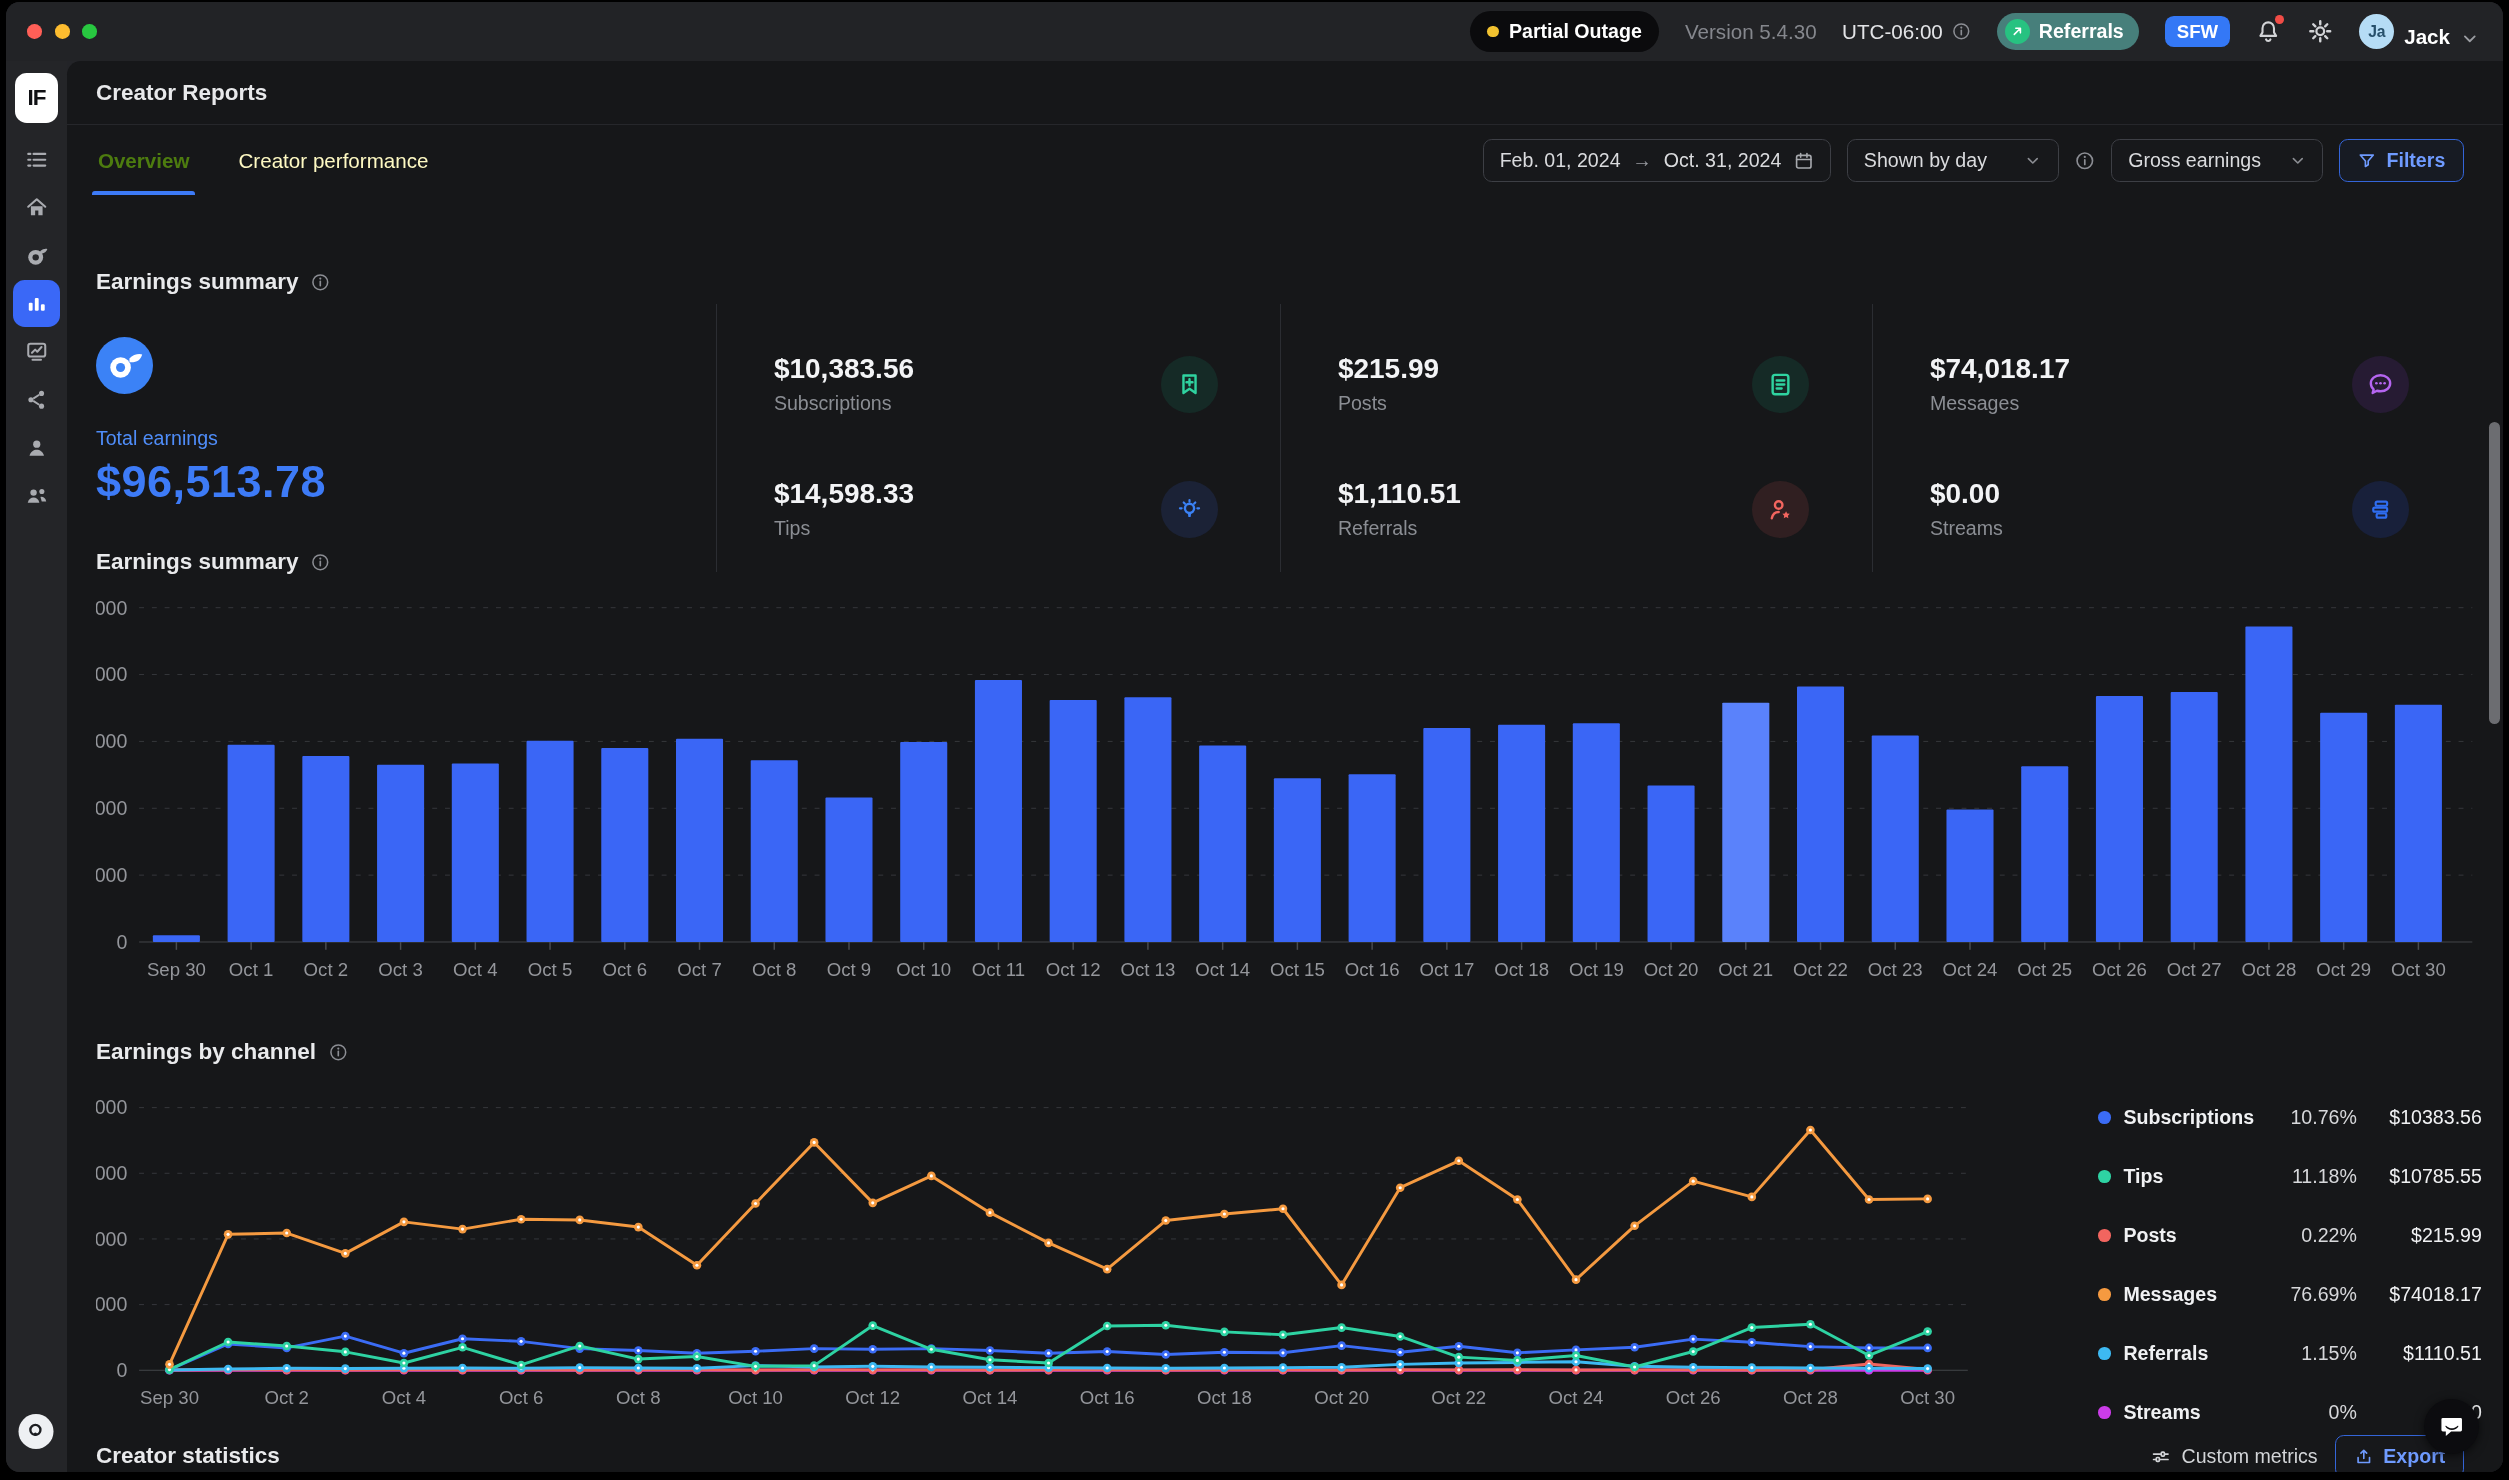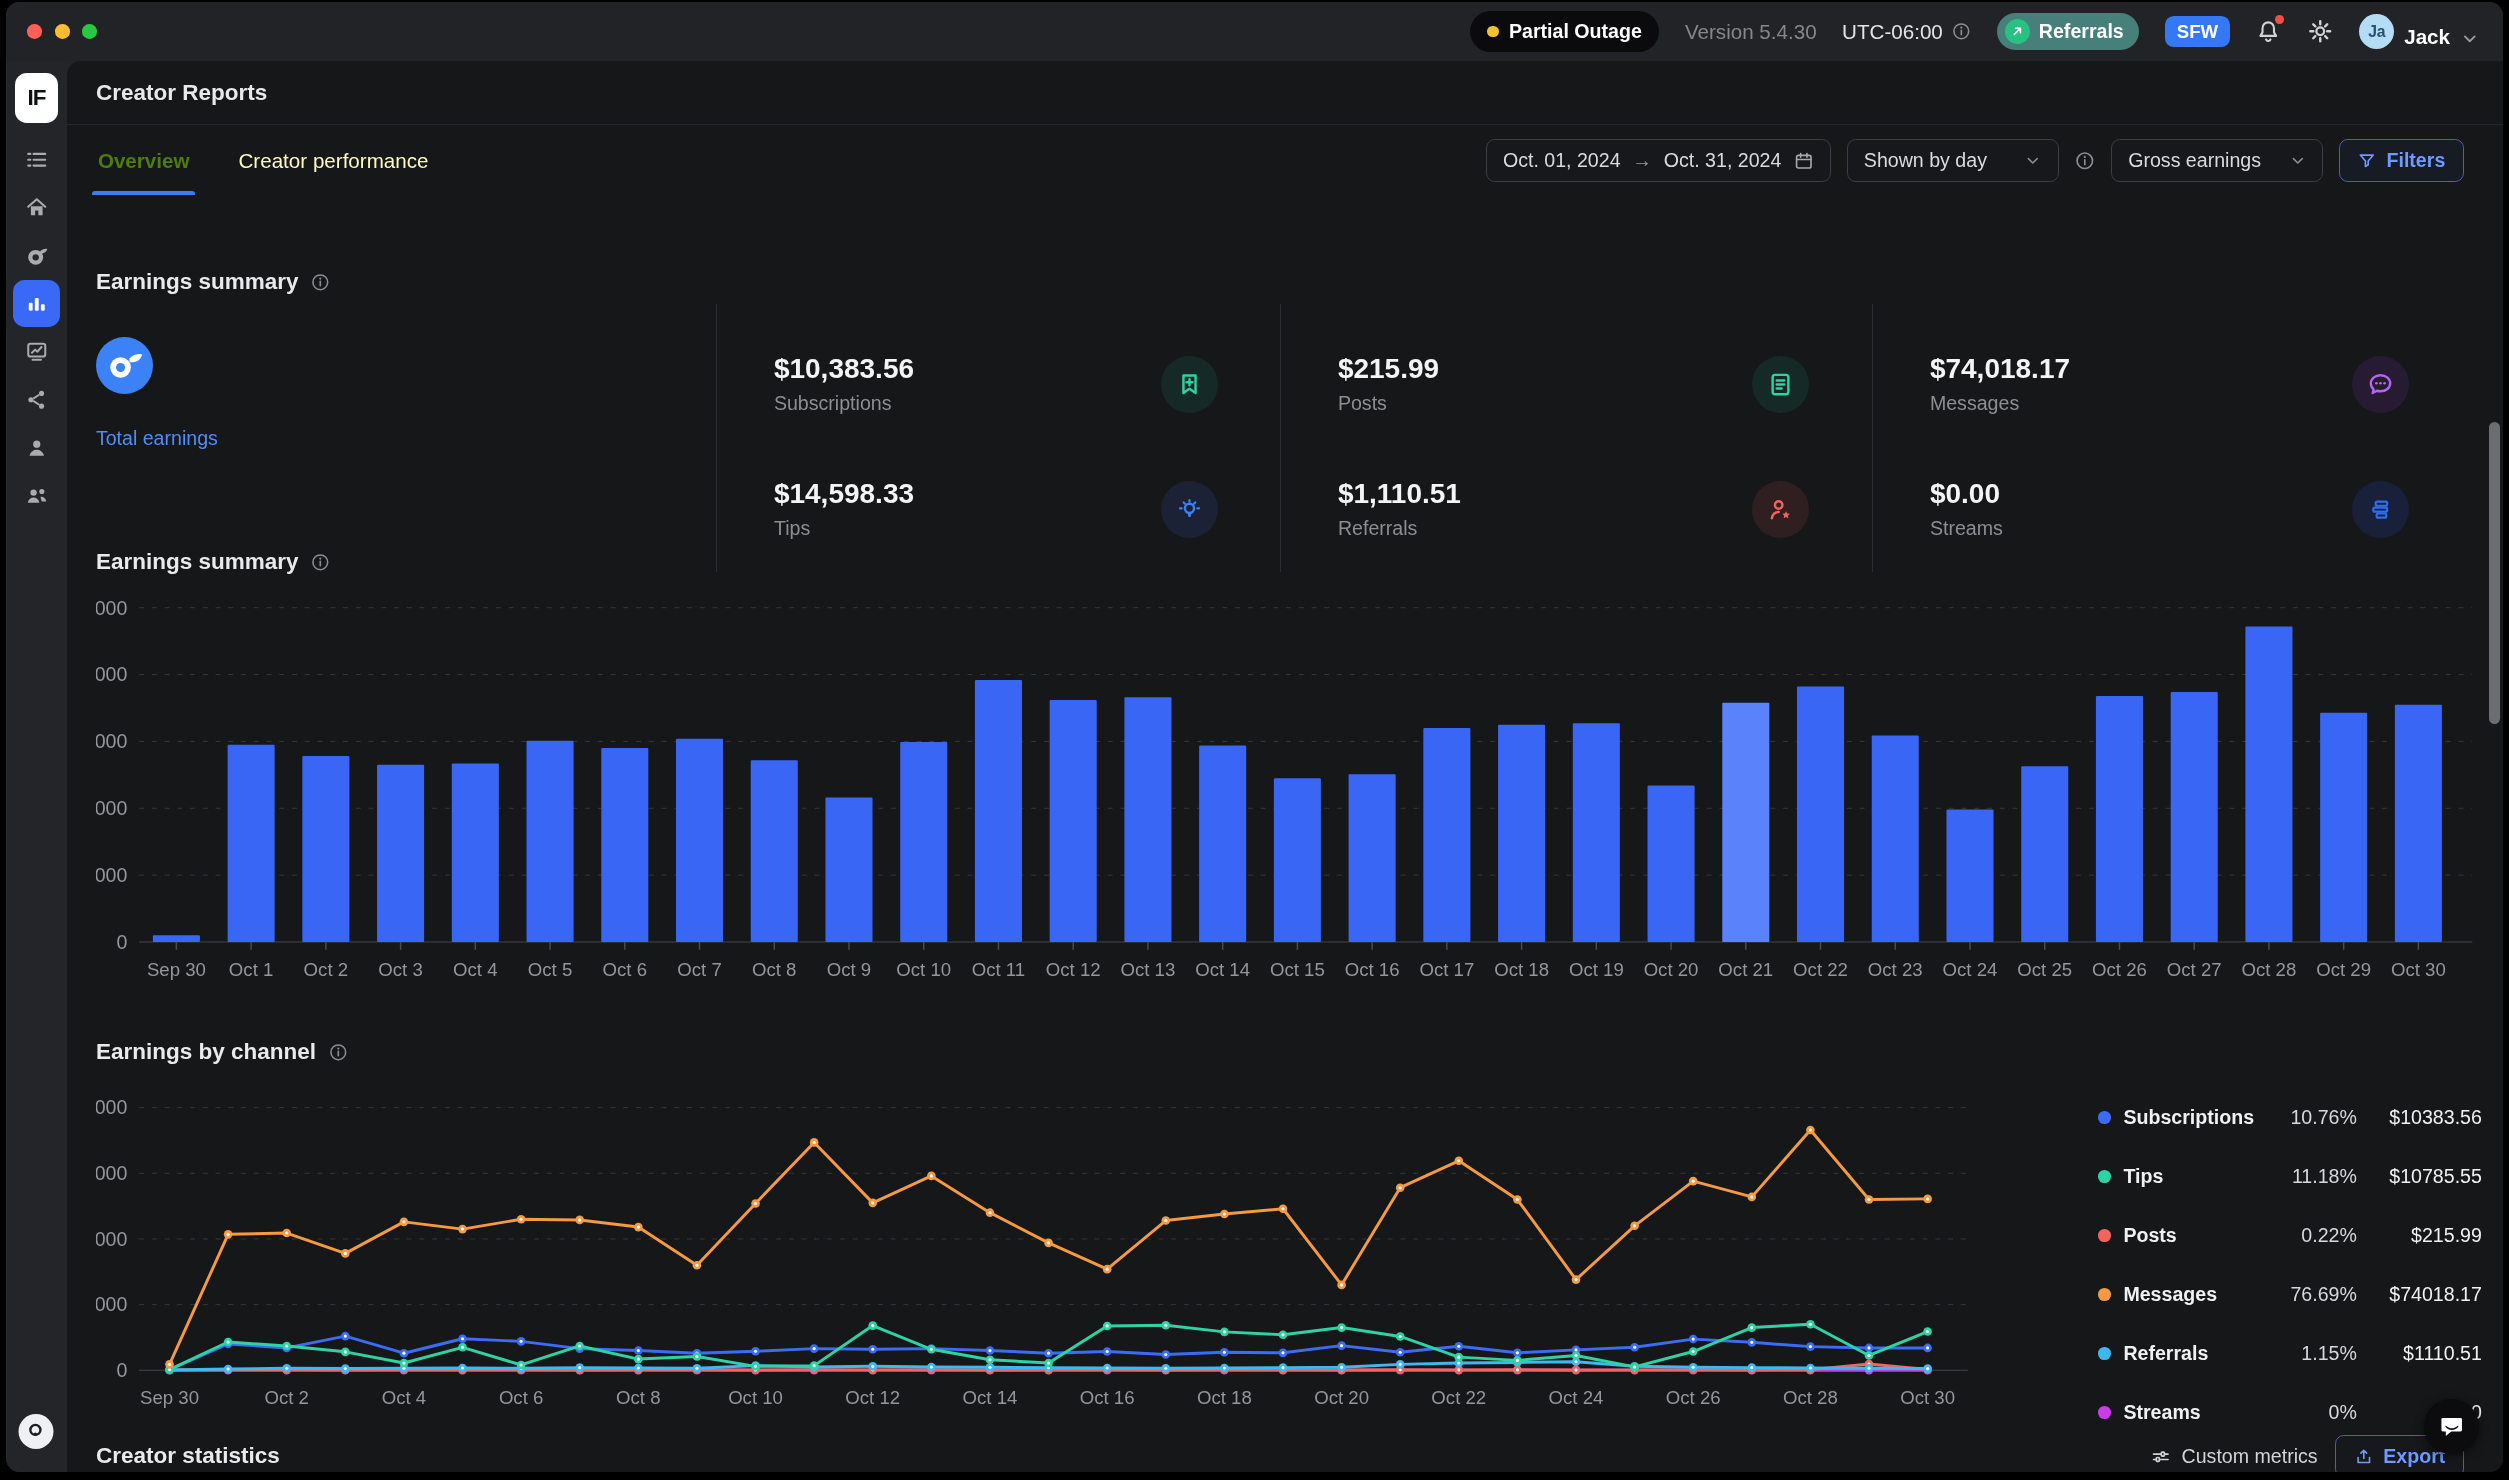--- a/index.html
+++ b/index.html
@@ -242,21 +242,21 @@
         <div class="page-title">Creator Reports</div>
       </div>
 
       <div class="toolbar">
         <div class="tabs">
           <div class="tab active">Overview</div>
           <div class="tab">Creator performance</div>
         </div>
         <div class="controls">
           <div class="ctl">
-            <span>Oct. 01, 2024</span>
+            <span>Feb. 01, 2024</span>
             <span class="sep-arrow">→</span>
             <span>Oct. 31, 2024</span>
             <span class="cal icon">
                 <svg width="21.6" height="21.6" viewBox="0 0 24 24">
                   <rect x="4" y="6" width="16" height="14" rx="2" fill="none" stroke="currentColor" stroke-width="1.8"></rect>
                   <path d="M4 10.5h16M8.5 4v4M15.5 4v4" stroke="currentColor" stroke-width="1.8" stroke-linecap="round"></path>
                 </svg>
               </span>
           </div>
           <div class="ctl">
@@ -305,20 +305,21 @@
       </div>
       <div class="summary-grid">
         <div class="total-block">
           <svg class="of-logo" viewBox="0 0 58 58">
             <circle cx="29" cy="29" r="29" fill="#3b82f6"></circle>
             <circle cx="25" cy="31" r="10.5" fill="#ffffff"></circle>
             <circle cx="25" cy="31" r="4.6" fill="#3b82f6"></circle>
             <path d="M34 22c3.5-4.5 10.5-5.5 13-4.2-1 3.4-3.4 7.4-9 7.8l-4 .2z" fill="#ffffff"></path>
           </svg>
           <div class="total-label">Total earnings</div>
+          <div class="total-value">$96,513.78</div>
         </div>
         <div class="mcol mcol1" id="mcol1">
             <div class="metric">
               <div>
                 <div class="m-value">$10,383.56</div>
                 <div class="m-label">Subscriptions</div>
               </div>
               <div class="m-icon" style="background:#152a26;color:#2fd3a0">
                 <svg width="29" height="29" viewBox="0 0 24 24">
                   <path d="M7 4.5h10V19l-5-3.4L7 19z" fill="none" stroke="currentColor" stroke-width="2" stroke-linejoin="round"></path>

